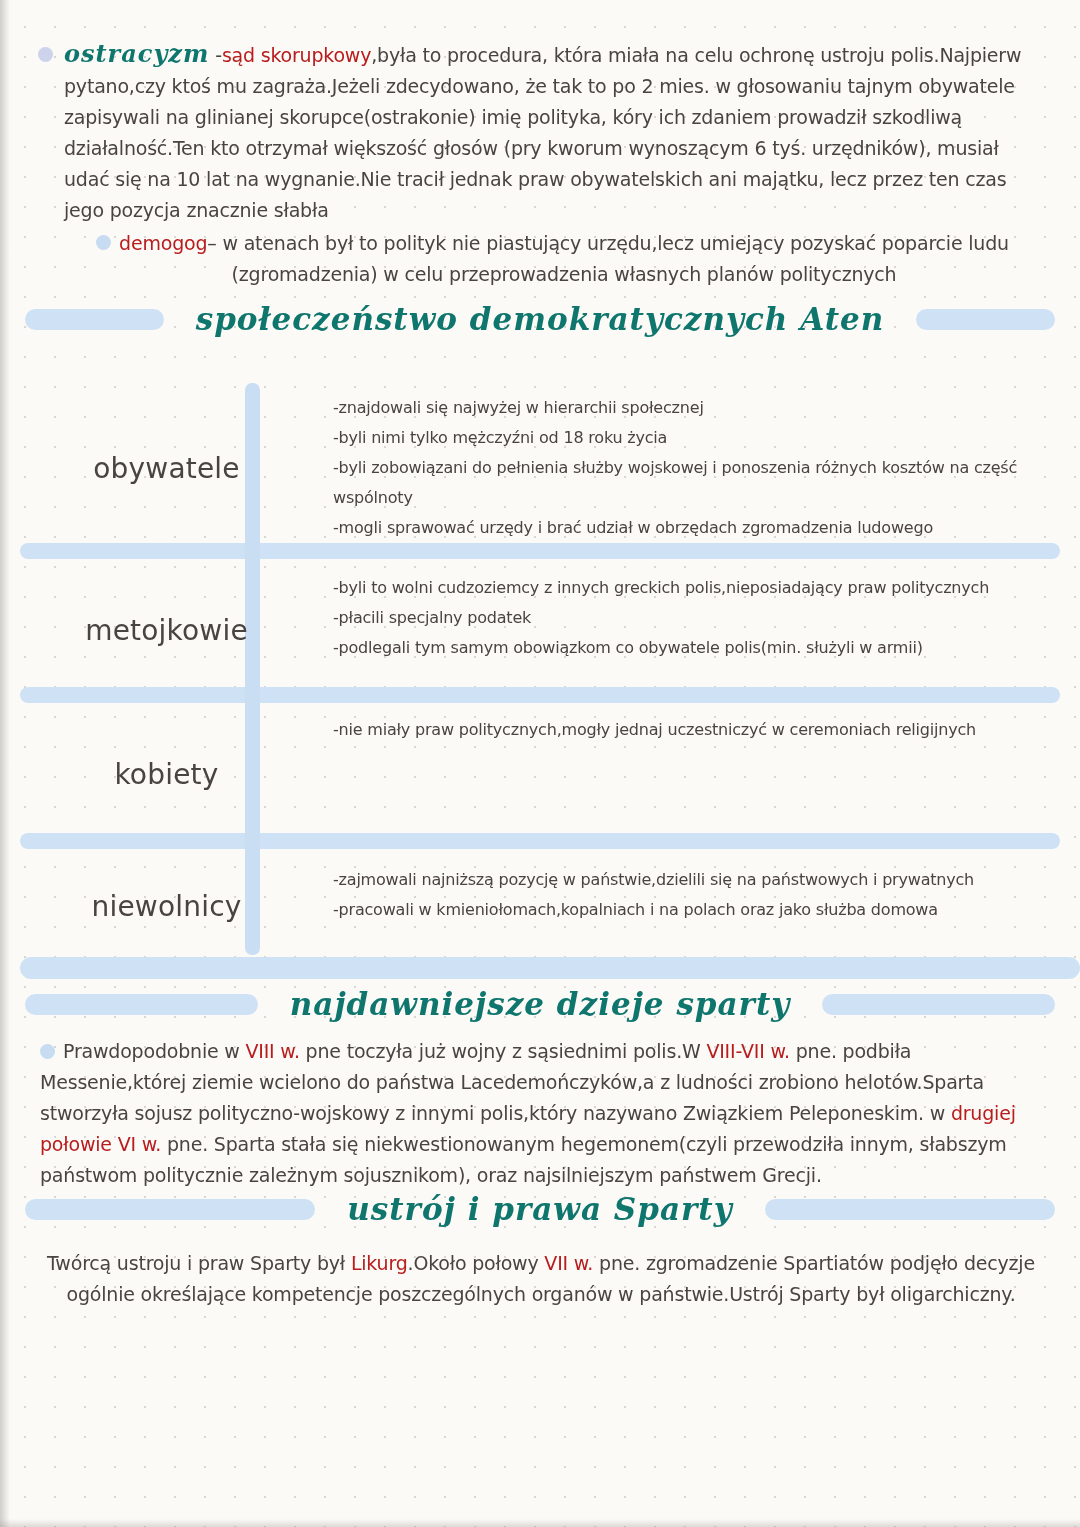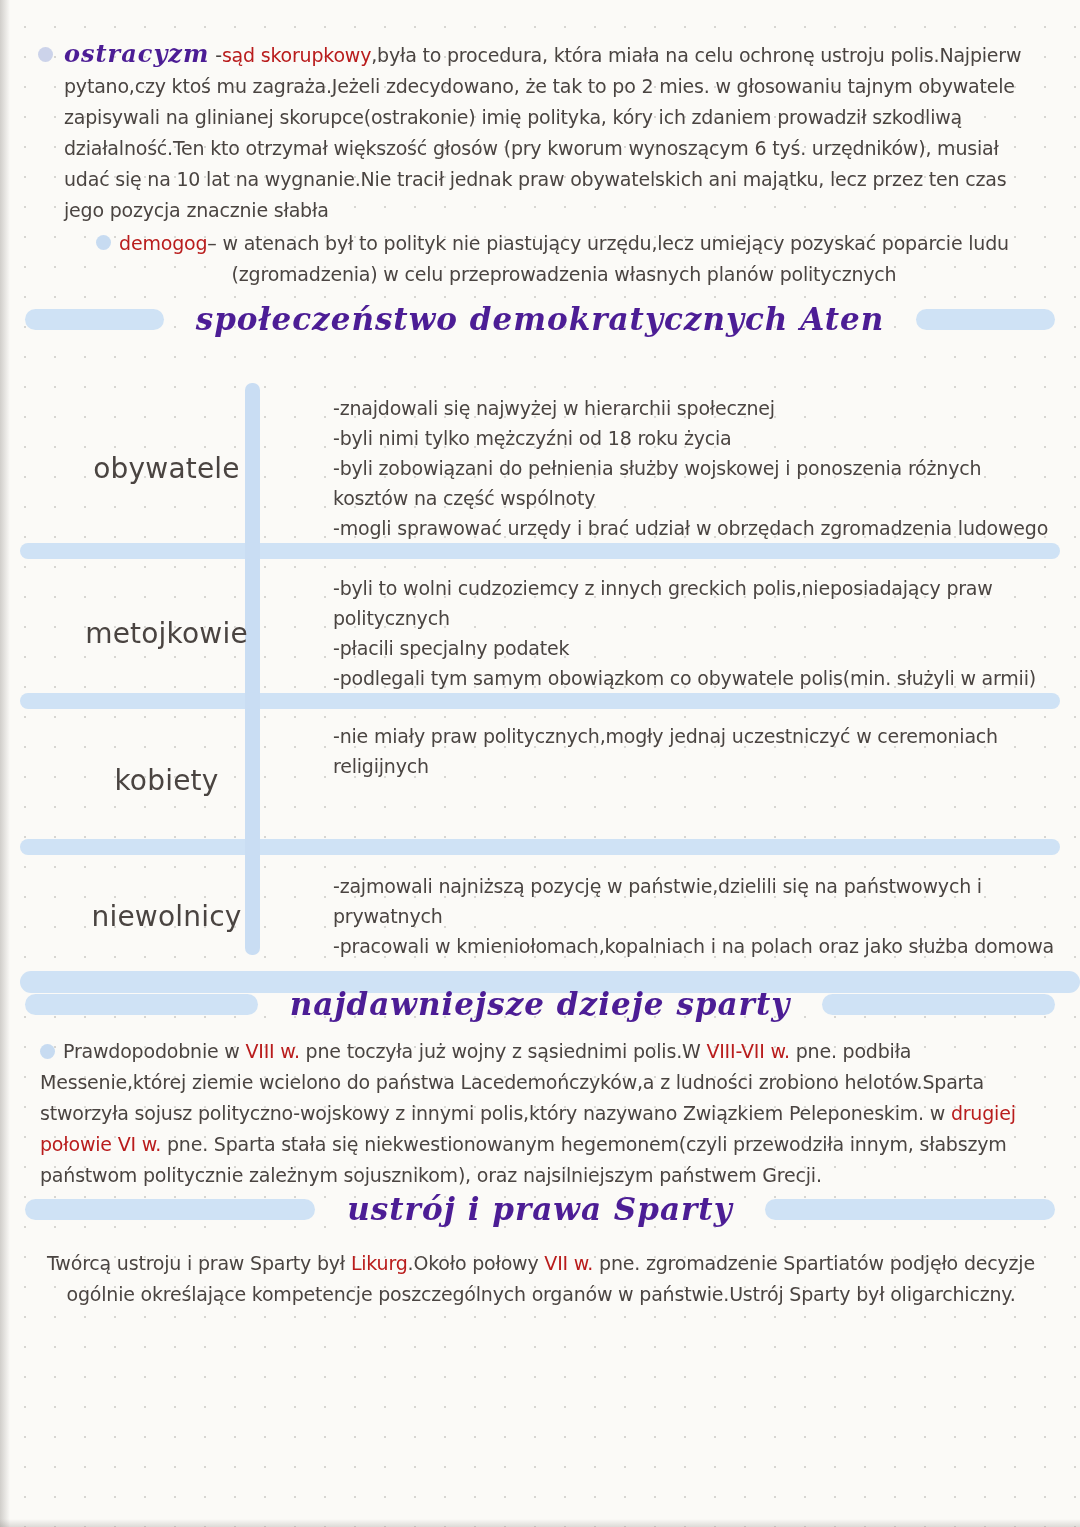--- a/index.html
+++ b/index.html
@@ -15,21 +15,21 @@
     background:linear-gradient(to right,rgba(110,105,100,.30),rgba(110,105,100,0));z-index:5;}
   .edge-bottom{position:absolute;left:0;right:0;bottom:0;height:8px;
     background:linear-gradient(to top,rgba(110,105,100,.22),rgba(110,105,100,0));z-index:5;}
 
   .ink{color:#4a4441;}
   .blue{color:#b91c1c;}
   .body-text{font-size:19px;line-height:31px;letter-spacing:-.2px;}
 
   .script{
     font-family:"DejaVu Serif","Liberation Serif",serif;
-    font-style:italic;font-weight:700;color:#4c1d95;
+    font-style:italic;font-weight:700;color:#0f766e;
   }
   .term-script{font-size:24px;letter-spacing:1px;}
 
   .bullet{width:15px;height:15px;border-radius:50%;display:inline-block;}
   .bullet-lav{background:#ccd3ea;}
   .bullet-blu{background:#c7dbf1;}
 
   .para{position:absolute;}
   .para-ostracyzm{top:38px;left:64px;width:962px;}
   .para-ostracyzm .bullet{position:absolute;left:-26px;top:9px;}
@@ -42,21 +42,21 @@
   .heading1{top:301px;}
   .heading2{top:986px;}
   .heading3{top:1191px;}
 
   .society-table{position:absolute;top:383px;left:0;width:1080px;}
   .vline{position:absolute;left:245px;top:0;width:15px;height:572px;background:#c9ddf3;border-radius:7px;z-index:1;}
   .trow{display:flex;position:relative;z-index:2;}
   .tlabel{width:245px;flex:0 0 245px;display:flex;align-items:center;justify-content:center;
     font-size:28px;letter-spacing:.2px;margin-left:44px;}
   .tcontent{flex:1;padding:0 20px 0 44px;}
-  .tpoint{font-size:19px;line-height:30px;letter-spacing:-.2px;}
+  .tpoint{font-size:16px;line-height:30px;letter-spacing:-.2px;}
   .rowbar{height:16px;border-radius:9px;background:#cfe2f5;margin:0 20px;position:relative;z-index:0;}
   .rowbar-final{height:22px;border-radius:11px;margin:0 0 0 20px;}
   .trow1{min-height:146px;padding-top:10px;box-sizing:border-box;}
   .trow2{min-height:128px;padding-top:14px;box-sizing:border-box;}
   .trow3{min-height:130px;padding-top:12px;box-sizing:border-box;}
   .trow4{min-height:108px;padding-top:16px;box-sizing:border-box;padding-bottom:10px;}
 
   .para-sparta-history{top:1036px;left:40px;width:1008px;}
   .para-sparta-history .bullet{margin-right:8px;position:relative;top:1px;}
   .para-sparta-law{top:1248px;left:40px;width:1002px;text-align:center;}

